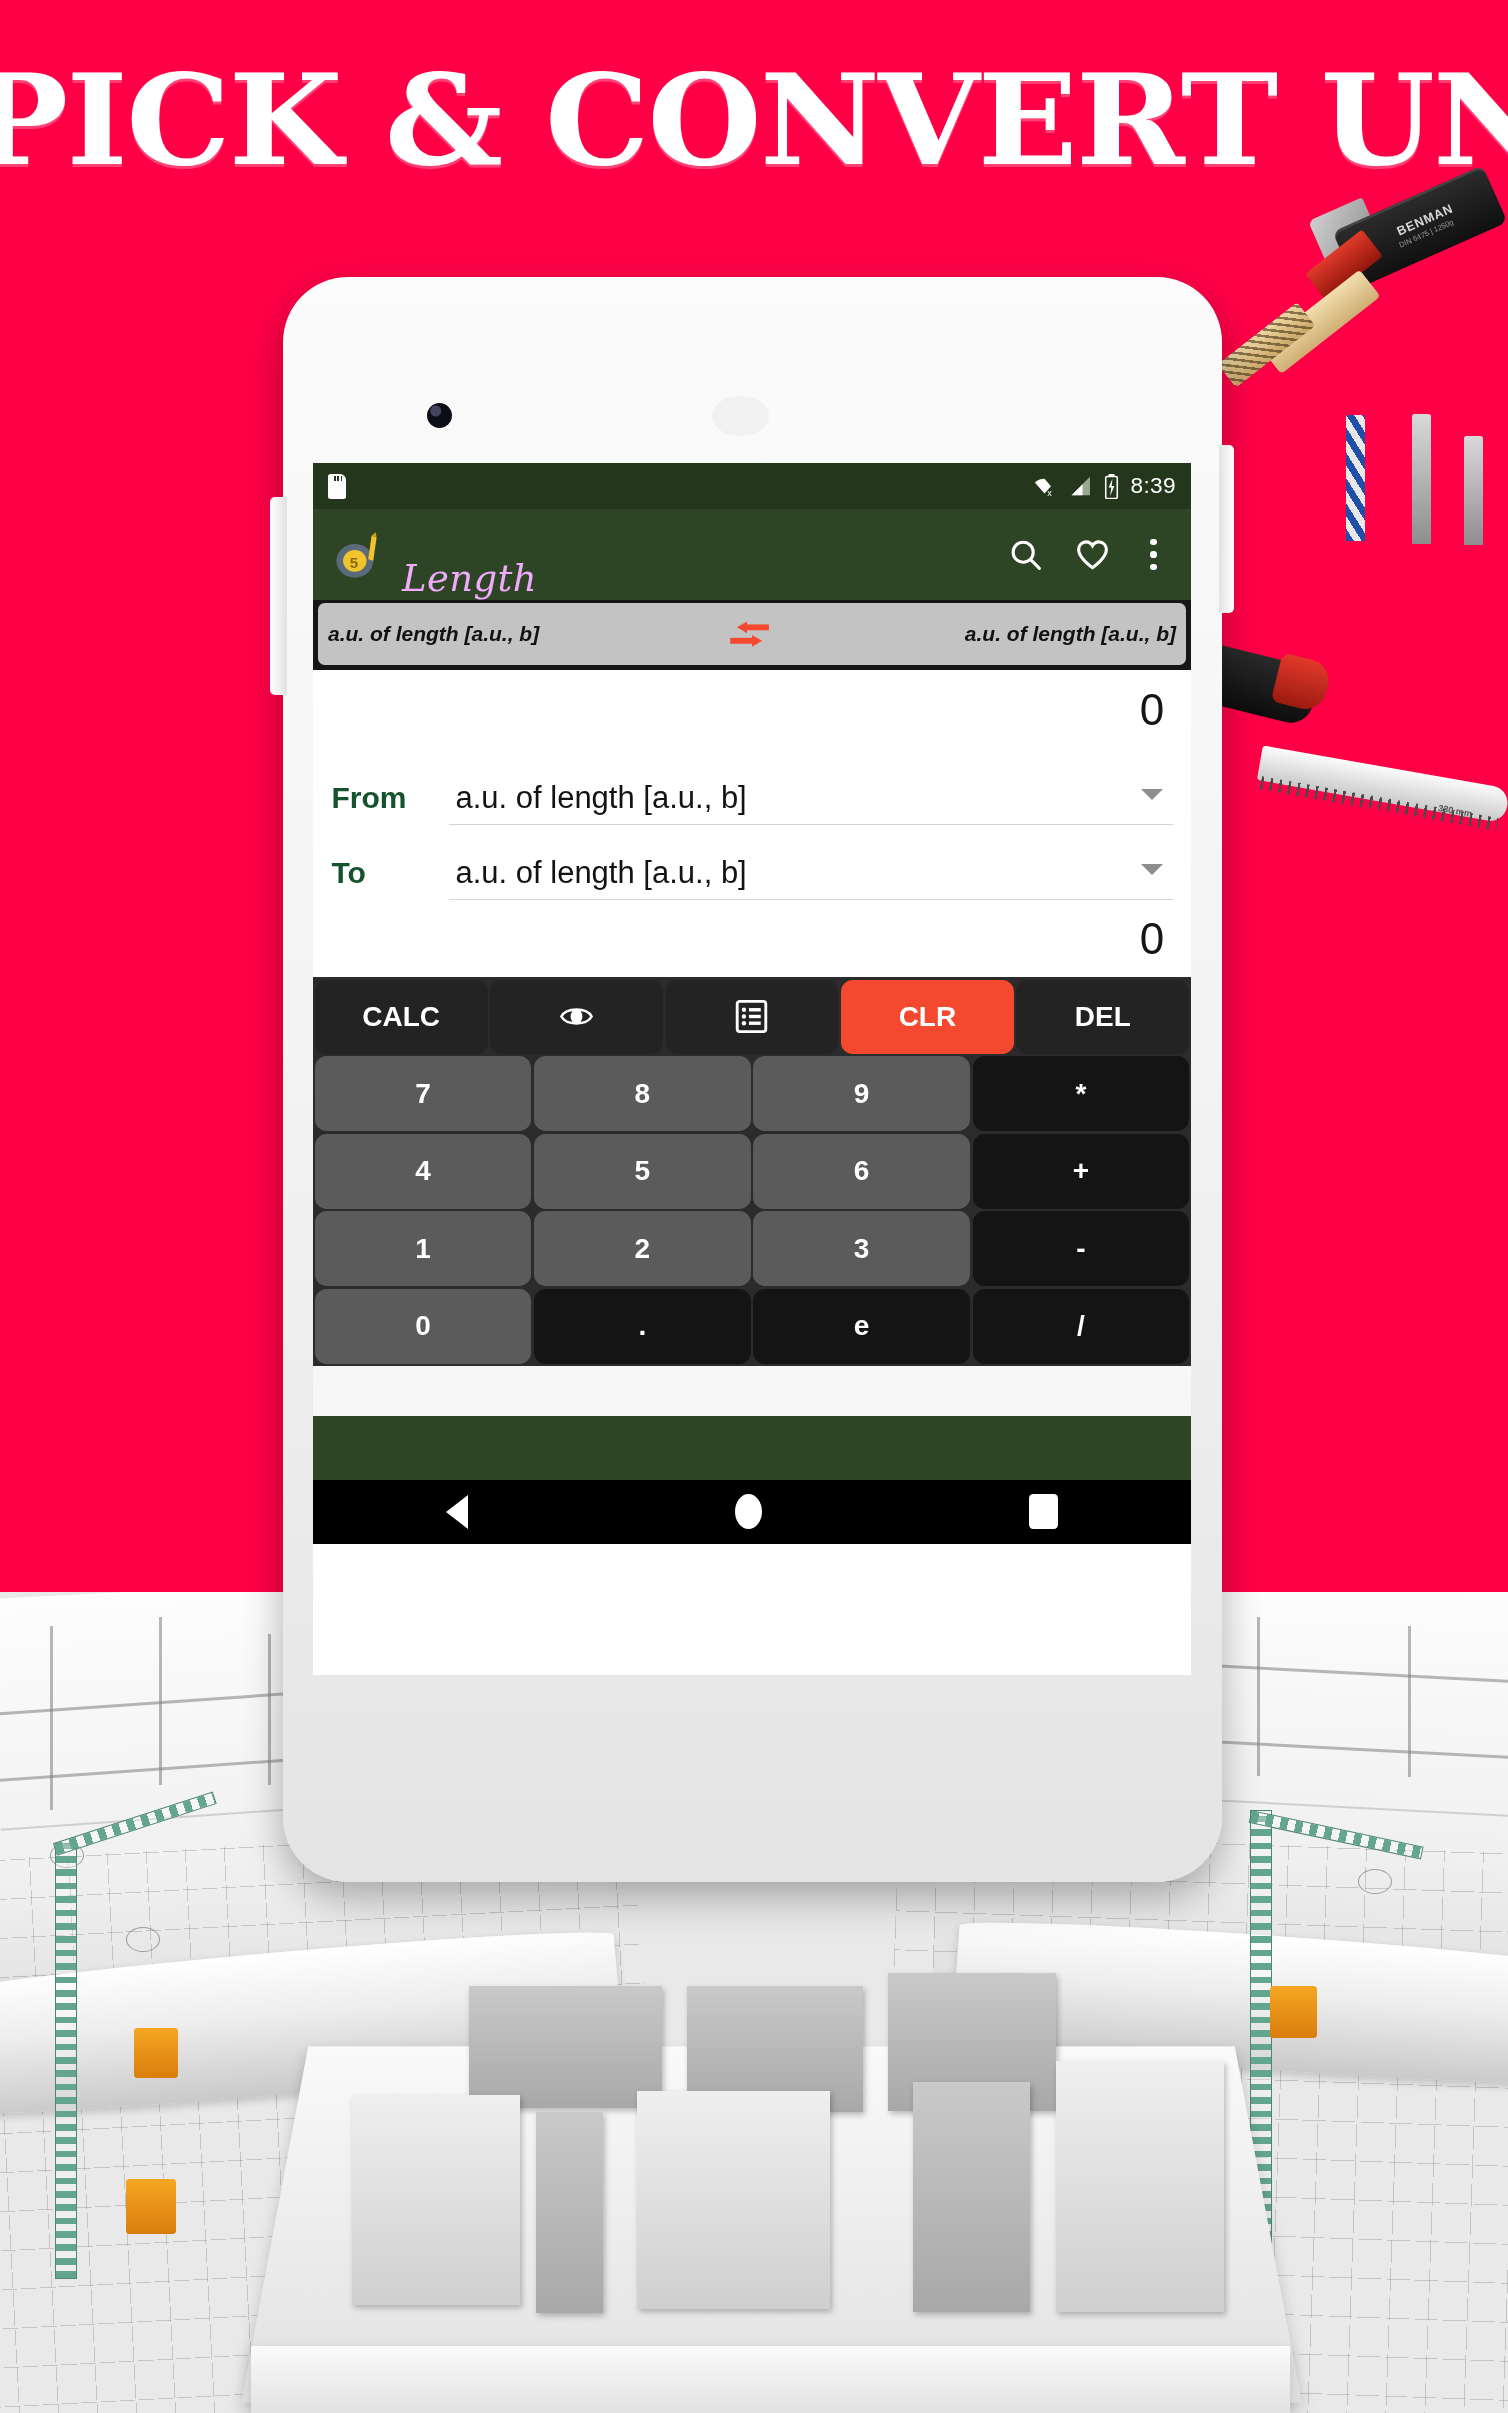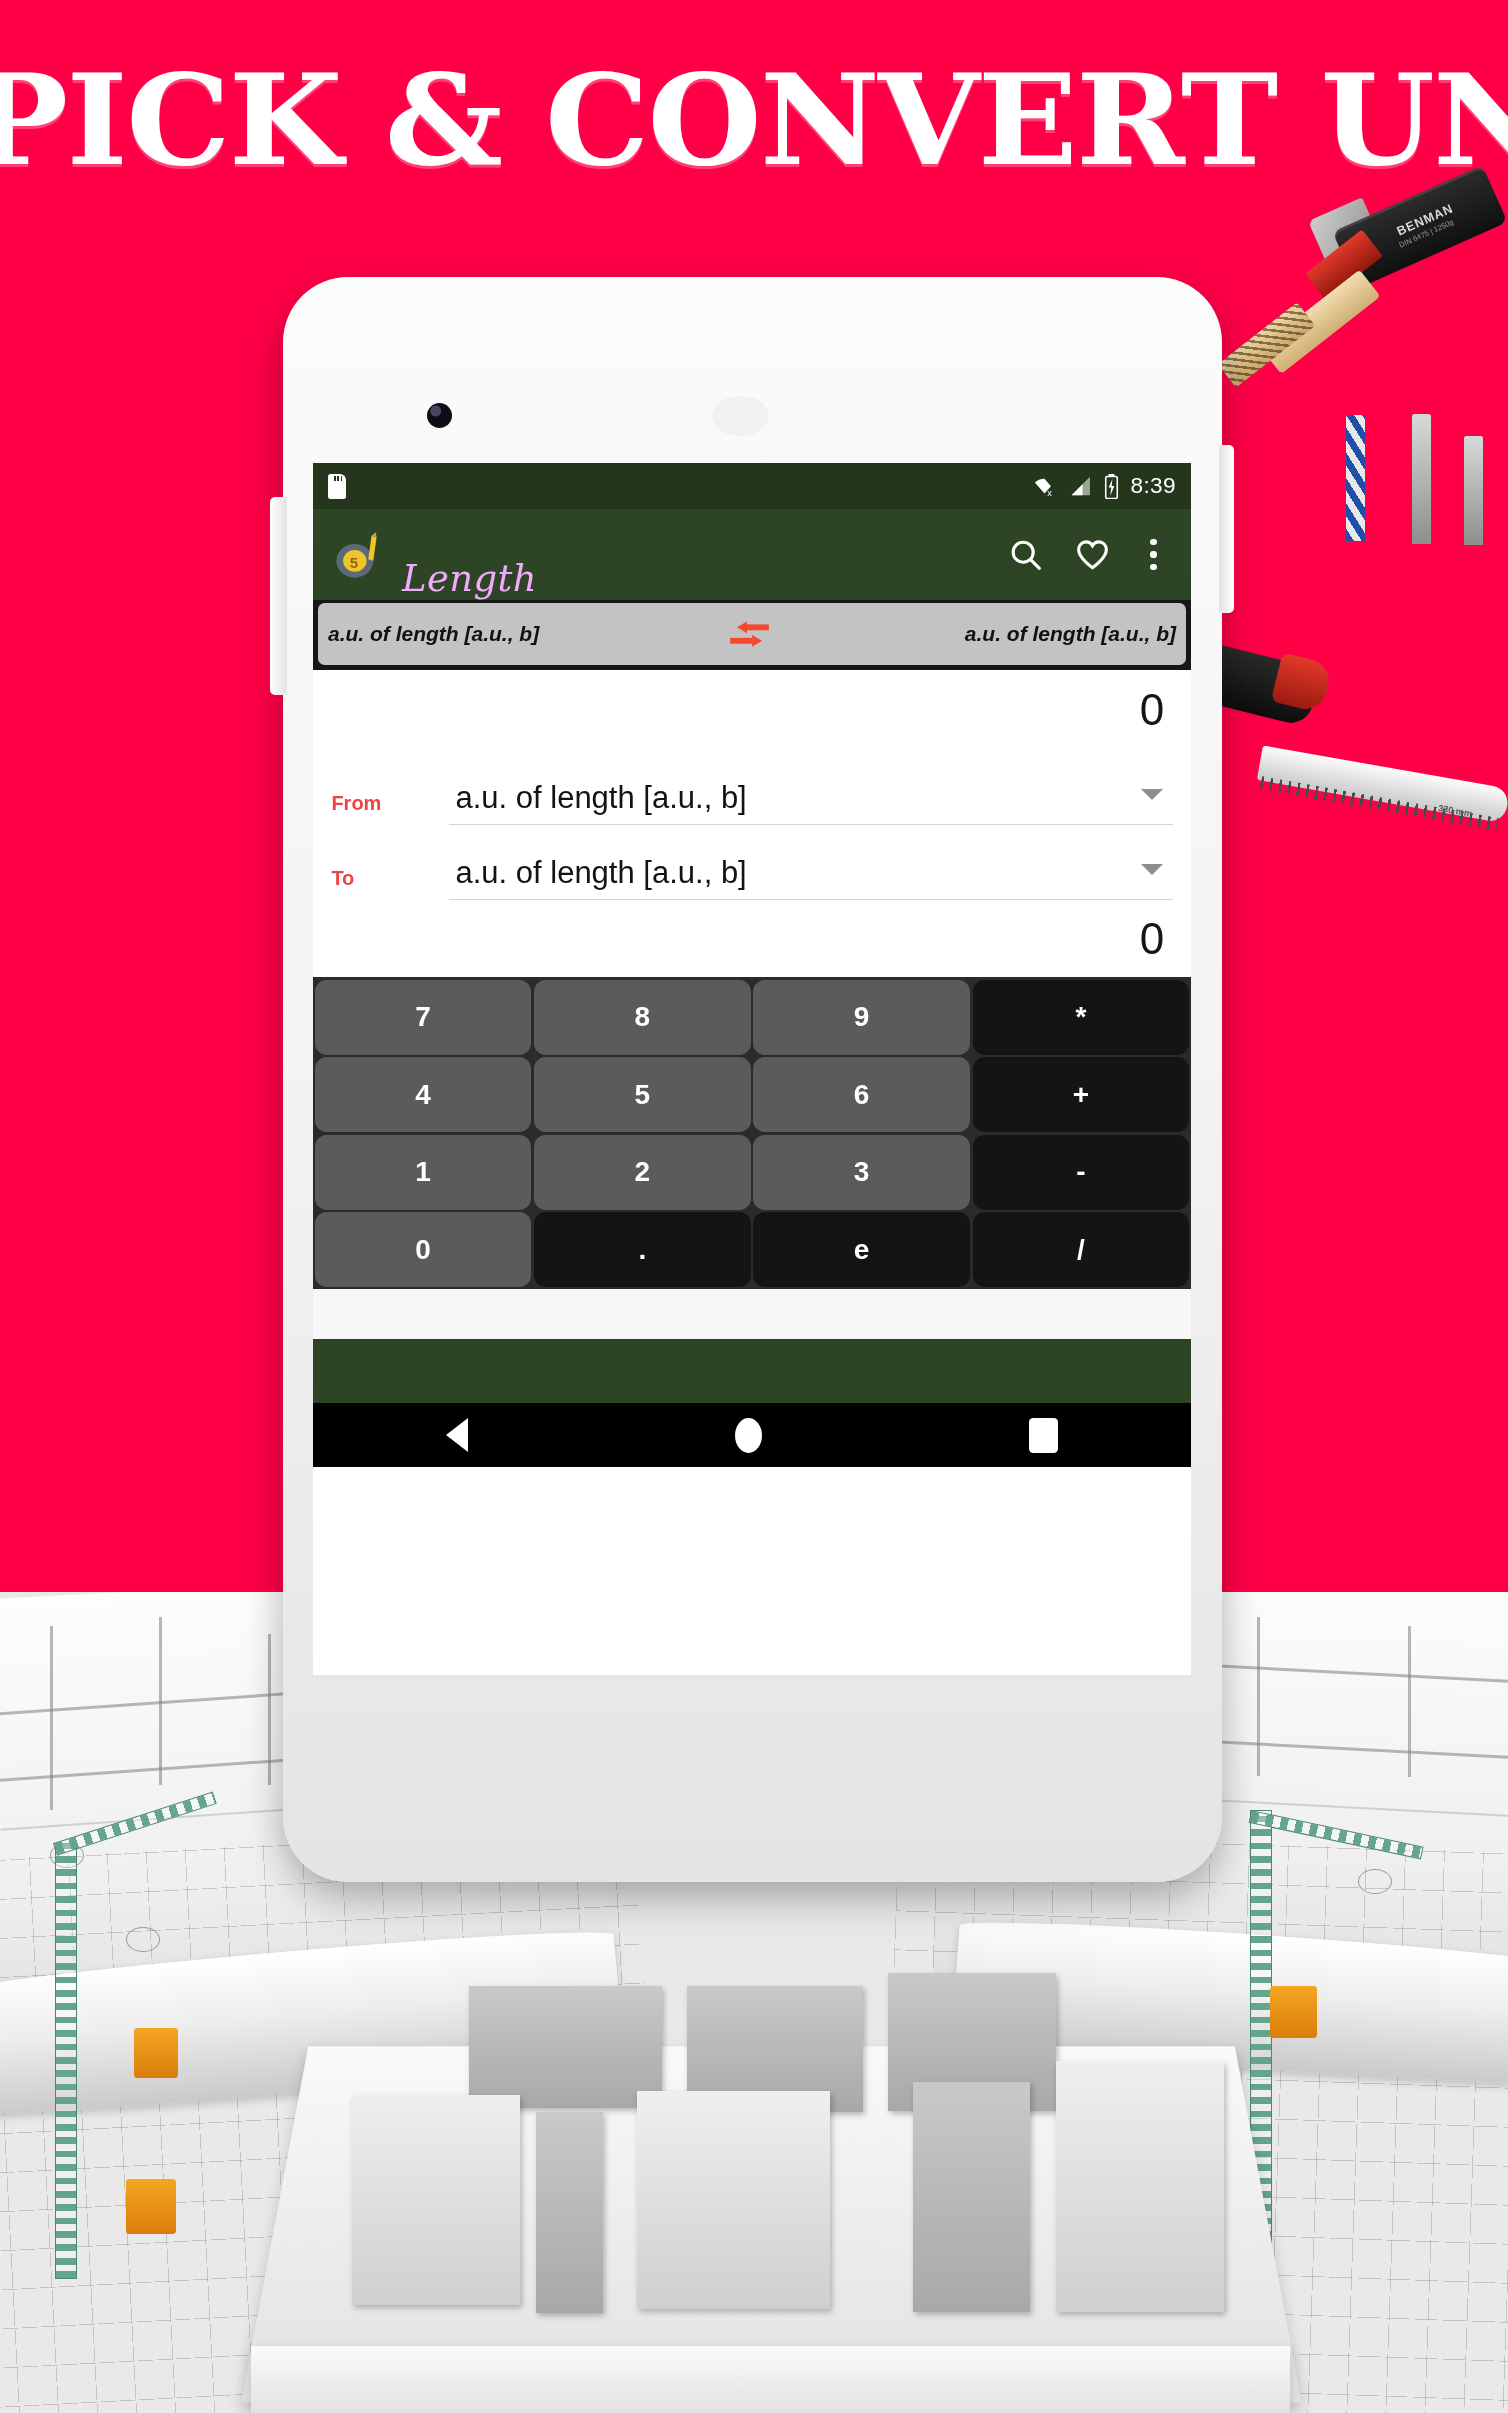--- a/index.html
+++ b/index.html
@@ -340,21 +340,21 @@
     font-family: "Liberation Sans", sans-serif;
     padding-right: 8.4px;
   }
   .value-row.top { height: 80px; }
   .field-row {
     display: flex; align-items: flex-end;
     height: 75px;
     gap: 18.4px;
   }
   .field-label {
-    font-size: 20px; font-weight: 700; color: #ef4444;
+    font-size: 30px; font-weight: 700; color: #14532d;
     width: 99px; padding-bottom: 10px;
     font-family: "Liberation Sans", sans-serif;
   }
   .spinner {
     flex: 1;
     border-bottom: 1.7px solid #d5d5d5;
     display: flex; align-items: center;
     padding: 0 5px 8.4px 6.7px;
   }
   .spinner-value {
@@ -585,20 +585,42 @@
           <span class="spinner">
             <span class="spinner-value">a.u. of length [a.u., b]</span>
             <span class="caret"></span>
           </span>
         </div>
 
         <div class="value-row">0</div>
       </div>
 
       <div class="keypad">
+        <div class="kp-row">
+          <div class="key func">CALC</div>
+          <div class="key func icon">
+            <svg viewBox="0 0 44 44" width="37" height="37" fill="none" stroke="#ffffff" stroke-width="3">
+              <path d="M4 22 C10 11 34 11 40 22 C34 33 10 33 4 22 Z"></path>
+              <ellipse cx="22" cy="22" rx="7" ry="9" fill="#ffffff" stroke="none"></ellipse>
+            </svg>
+          </div>
+          <div class="key func icon">
+            <svg viewBox="0 0 44 44" width="37" height="37">
+              <rect x="5" y="4" width="34" height="36" rx="3" fill="none" stroke="#ffffff" stroke-width="3.4"></rect>
+              <circle cx="13" cy="14" r="2.6" fill="#ffffff"></circle>
+              <circle cx="13" cy="22" r="2.6" fill="#ffffff"></circle>
+              <circle cx="13" cy="30" r="2.6" fill="#ffffff"></circle>
+              <rect x="19" y="12" width="14" height="4" fill="#ffffff"></rect>
+              <rect x="19" y="20" width="14" height="4" fill="#ffffff"></rect>
+              <rect x="19" y="28" width="14" height="4" fill="#ffffff"></rect>
+            </svg>
+          </div>
+          <div class="key clr">CLR</div>
+          <div class="key func">DEL</div>
+        </div>
 
         <div class="kp-row">
           <div class="key num">7</div>
           <div class="key num">8</div>
           <div class="key num">9</div>
           <div class="key op">*</div>
         </div>
 
         <div class="kp-row">
           <div class="key num">4</div>

